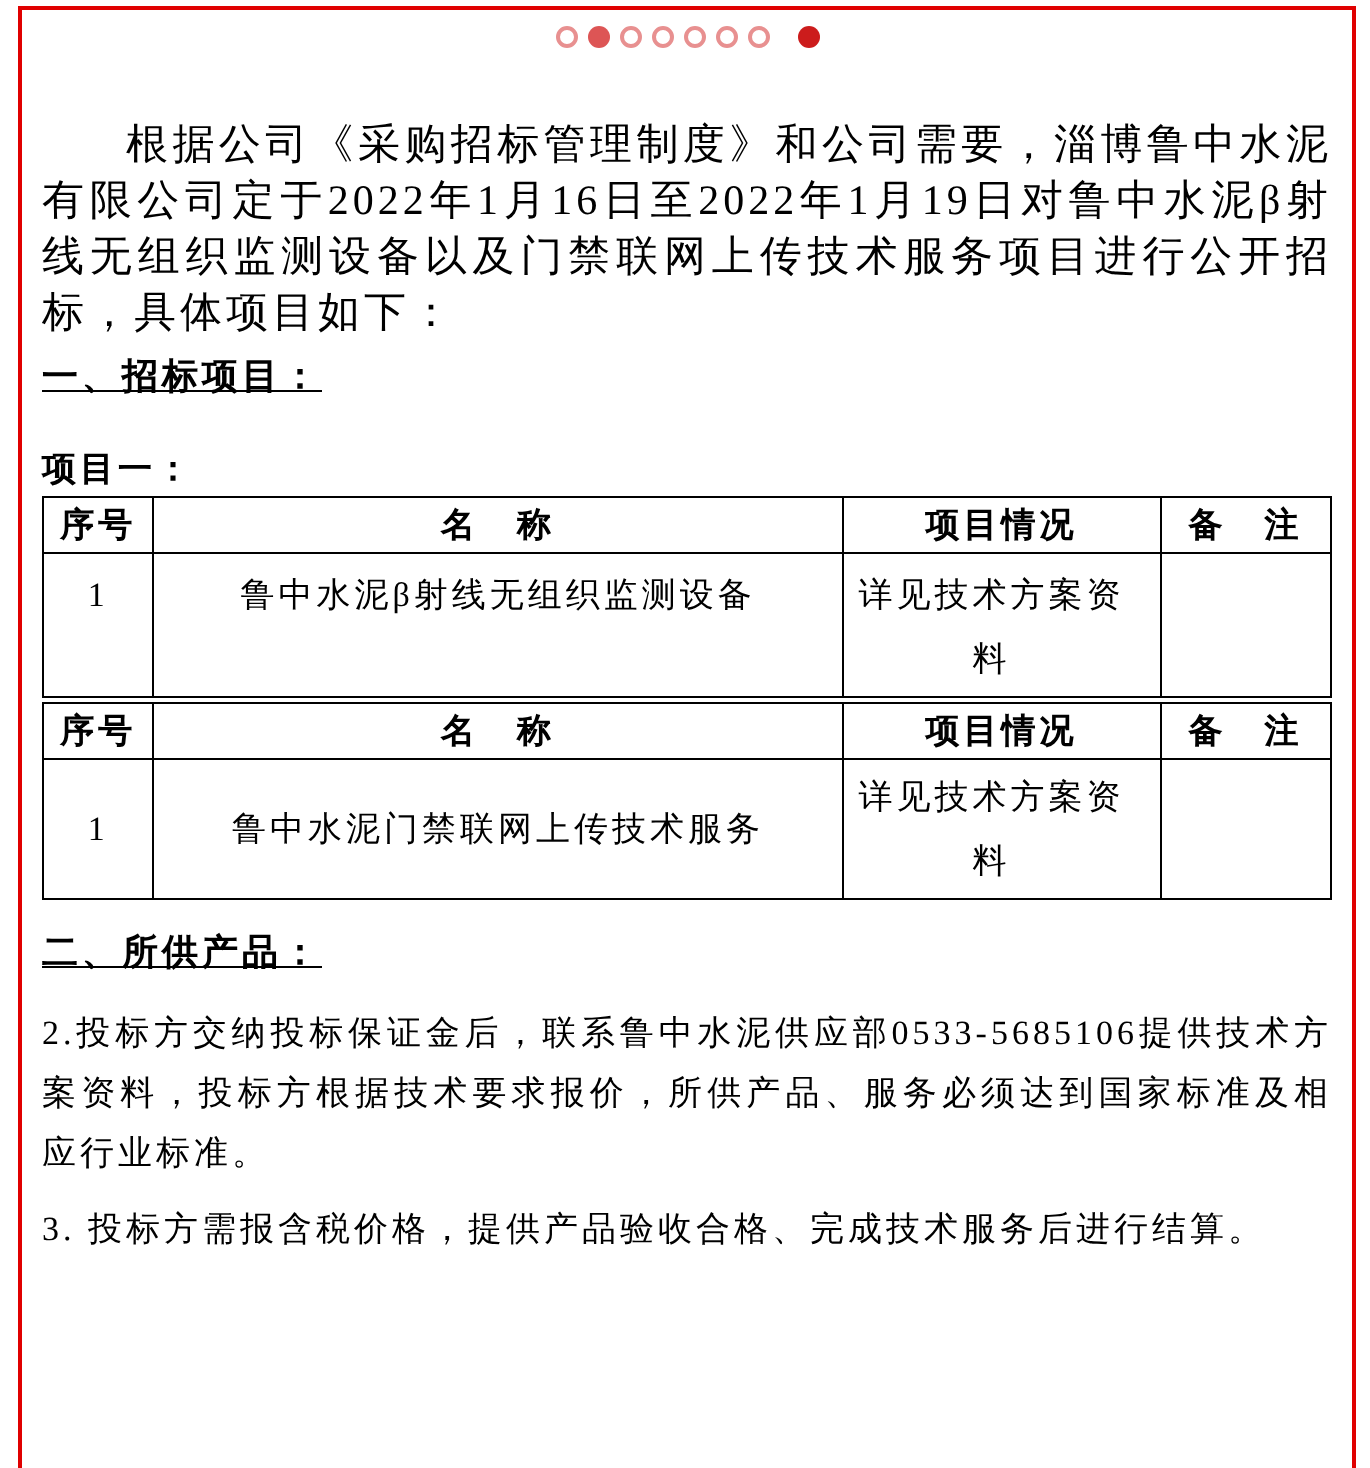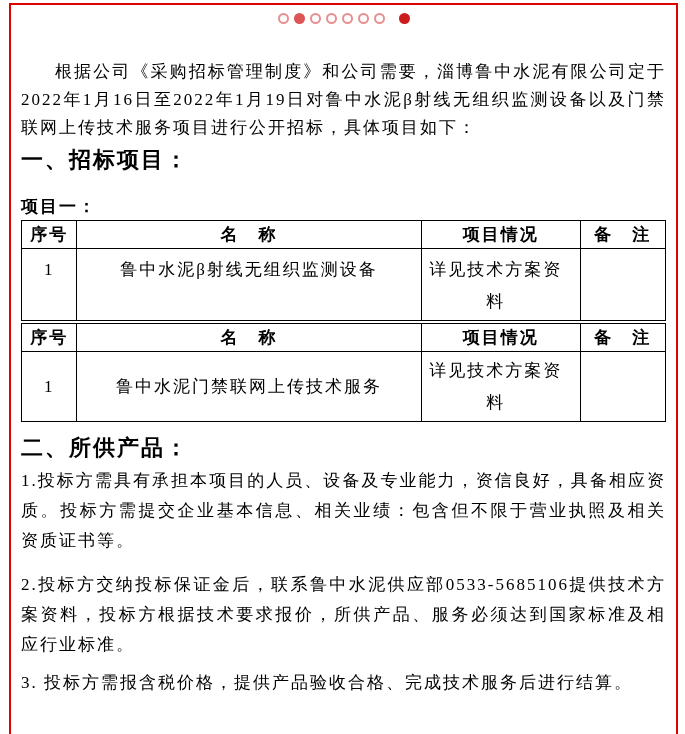--- a/index.html
+++ b/index.html
@@ -29,26 +29,26 @@
     margin-top:2px;height:12px;
     display:flex;justify-content:center;align-items:center;gap:5px;
   }
   .dot{width:11px;height:11px;border-radius:50%;display:inline-block;cursor:pointer;}
   .dot.hollow{border:2px solid var(--dot-hollow);background:transparent;}
   .dot.filled{background:var(--dot-filled);}
   .dot.active{background:var(--dot-active);margin-left:9px;}
   
   .intro{
     margin:34px 0 0;
-    font-size:17px;line-height:28px;letter-spacing:2px;
+    font-size:21px;line-height:28px;letter-spacing:2px;
     text-indent:2em;text-align:justify;
   }
   .section-heading{
     margin:6px 0 0;
-    font-size:22px;line-height:24px;letter-spacing:2px;font-weight:bold;
+    font-size:18px;line-height:24px;letter-spacing:2px;font-weight:bold;text-decoration:underline;
   }
   .project-label{
     margin:24px 0 0;
     font-size:17px;line-height:22px;letter-spacing:2px;font-weight:bold;
   }
   .section-heading.second{margin-top:14px;}
   
   table{
     margin-top:2px;width:100%;border-collapse:collapse;table-layout:fixed;
   }
@@ -139,17 +139,16 @@
       <td>1</td>
       <td>鲁中水泥门禁联网上传技术服务</td>
       <td class="status">详见技术方案资料</td>
       <td></td>
     </tr>
   </tbody>
     </table>
 
   <p class="section-heading second">二、所供产品：</p>
 
-  <p class="req r1">1.投标方需具有承担本项目的人员、设备及专业能力，资信良好，具备相应资质。投标方需提交企业基本信息、相关业绩：包含但不限于营业执照及相关资质证书等。</p>
   <p class="req r2">2.投标方交纳投标保证金后，联系鲁中水泥供应部0533-5685106提供技术方案资料，投标方根据技术要求报价，所供产品、服务必须达到国家标准及相应行业标准。</p>
   <p class="req r3">3. 投标方需报含税价格，提供产品验收合格、完成技术服务后进行结算。</p>
 
 </div>
 
 </body></html>

